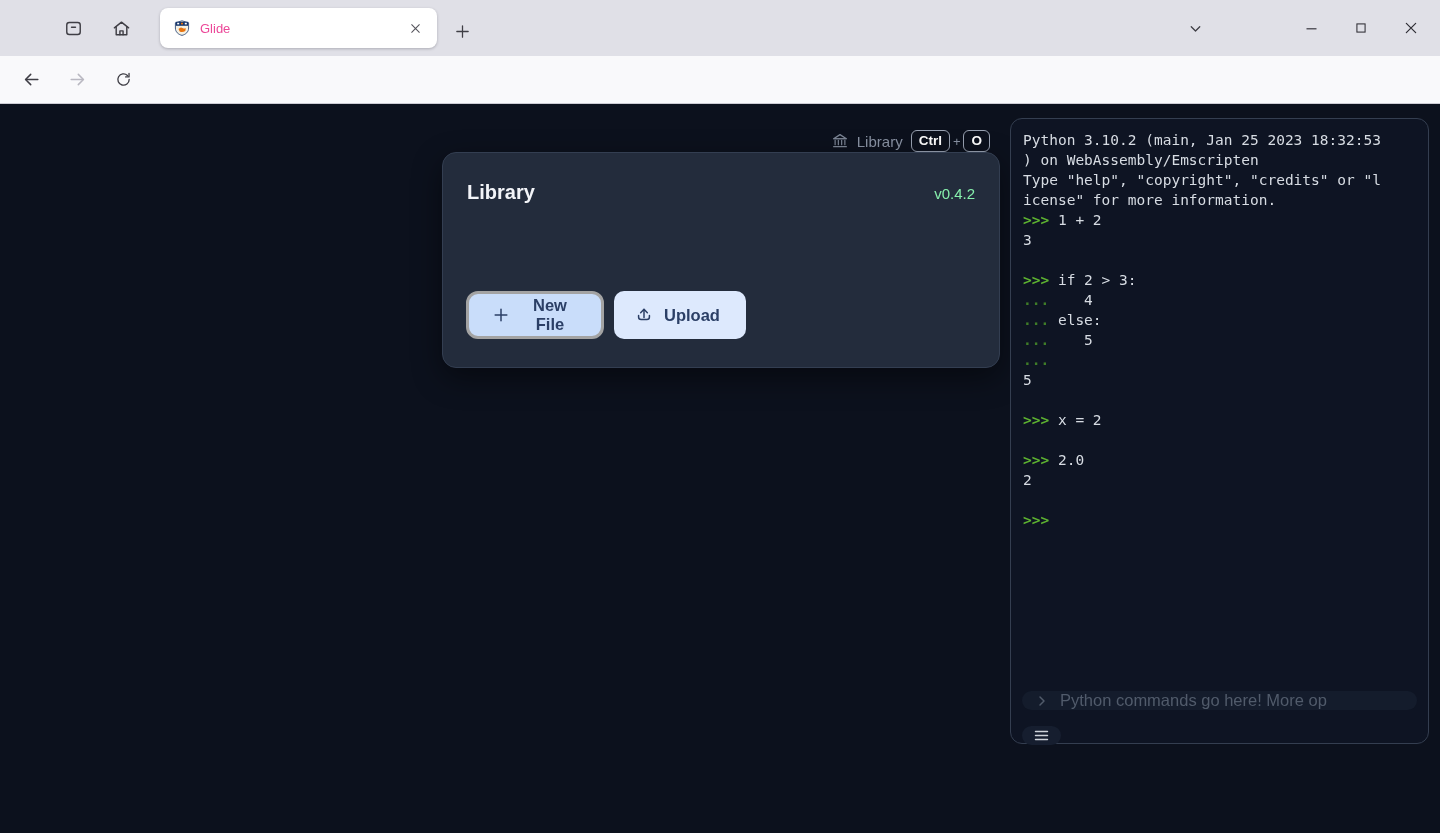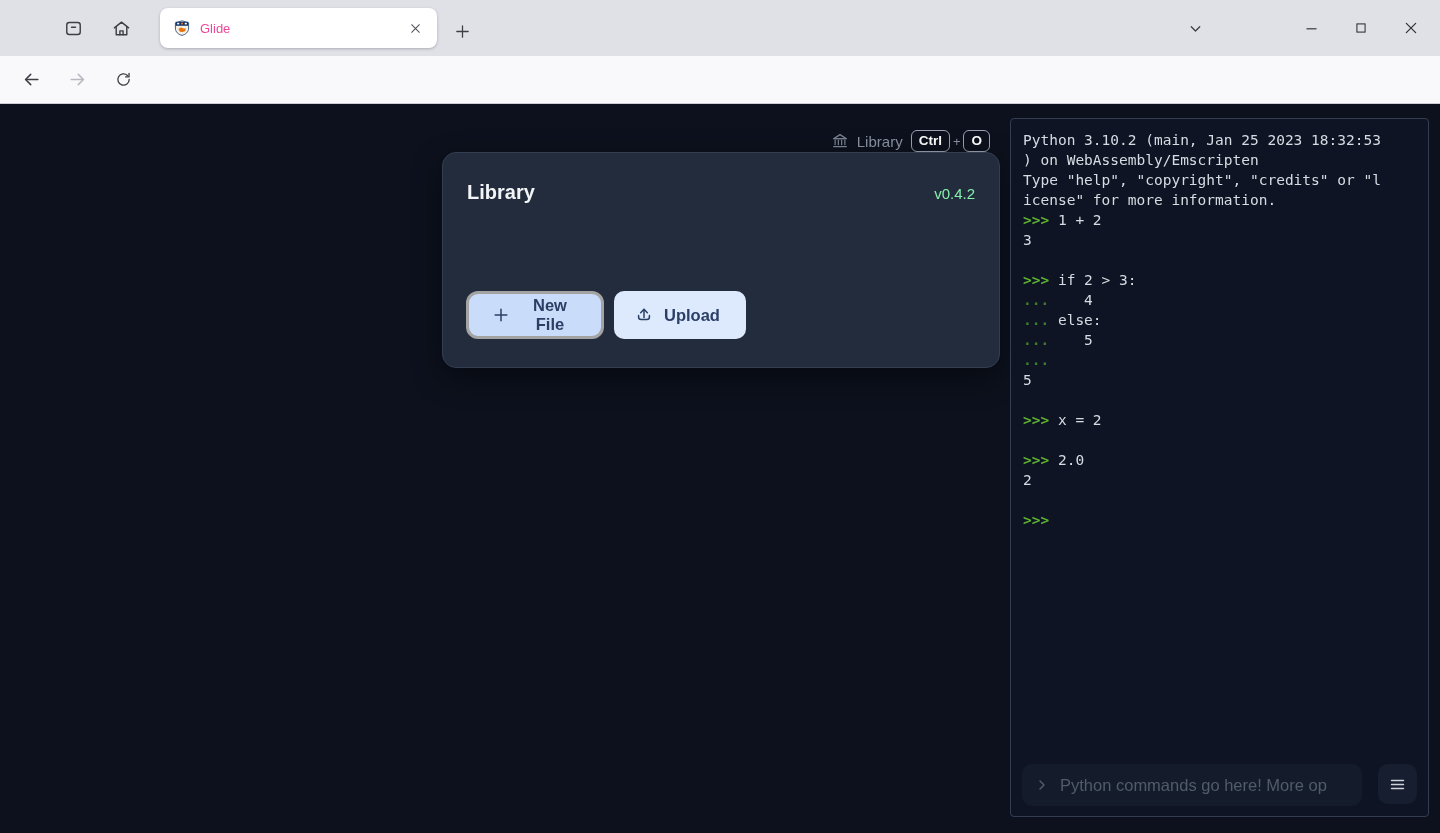--- a/index.html
+++ b/index.html
@@ -39,26 +39,26 @@
   .modal { position:absolute; left:442px; top:48px; width:558px; height:216px; background:#232c3c; border:1px solid #333e51; border-radius:14px; box-shadow:0 10px 30px rgba(0,0,0,.45); }
   .modal-title { position:absolute; left:24px; top:28px; font-size:20px; font-weight:600; color:#f2f4f8; }
   .modal-version { position:absolute; right:24px; top:32px; font-size:15px; color:#86efac; }
   .modal-actions { position:absolute; left:23px; bottom:28px; display:flex; gap:10px; }
   .btn { display:flex; align-items:center; justify-content:center; gap:10px; height:48px; border-radius:10px; font-family:"Liberation Sans",sans-serif; font-size:16.5px; font-weight:600; color:#2b3f66; border:none; cursor:pointer; padding:0 22px; }
   .btn-newfile { background:#c9ddfa; border:3px solid #a3a3a3; border-radius:12px; width:138px; }
   .btn-upload { background:#dde9fd; width:132px;padding-left:16px; }
   .btn svg { flex:none; }
 
   
-  .console { position:absolute; left:1010px; top:14px; width:419px; height:699px; background:#0e1423; border:1px solid #343e50; border-radius:4px; }
+  .console { position:absolute; left:1010px; top:14px; width:419px; height:626px; background:#0e1423; border:1px solid #343e50; border-radius:12px; }
   .console-output { position:absolute; left:12px; top:11px; right:10px; font-family:"DejaVu Sans Mono", monospace; font-size:14.5px; color:#d7dce3; }
   .console-line { height:20px; line-height:20px; white-space:pre; }
   .prompt.bright { color:#5db231; font-weight:700; }
   .prompt.dim { color:#3f7d28; font-weight:700; }
-  .console-input-row { position:absolute; left:11px; right:11px; bottom:10px; height:42px; display:flex; gap:16px; }
+  .console-input-row { position:absolute; left:11px; right:11px; bottom:10px; height:42px; display:flex; gap:16px;flex-direction:column; }
   .console-input-wrap { flex:1; background:#141c2c; border-radius:10px; display:flex; align-items:center; padding:0 10px 0 12px; color:#515b6b; }
   .console-input { flex:1; margin-left:10px; background:transparent; border:none; outline:none; font-family:"Liberation Sans",sans-serif; font-size:16.5px; color:#cfd5de; min-width:0; }
   .console-input::placeholder { color:#515b6b; }
   .console-menu-btn { width:39px; height:40px; background:#161e2f; border:none; border-radius:10px; display:flex; align-items:center; justify-content:center; color:#cfd3da; cursor:pointer; }
 
   .icon { display:block; }
 </style>
 </head>
 <body>
 

